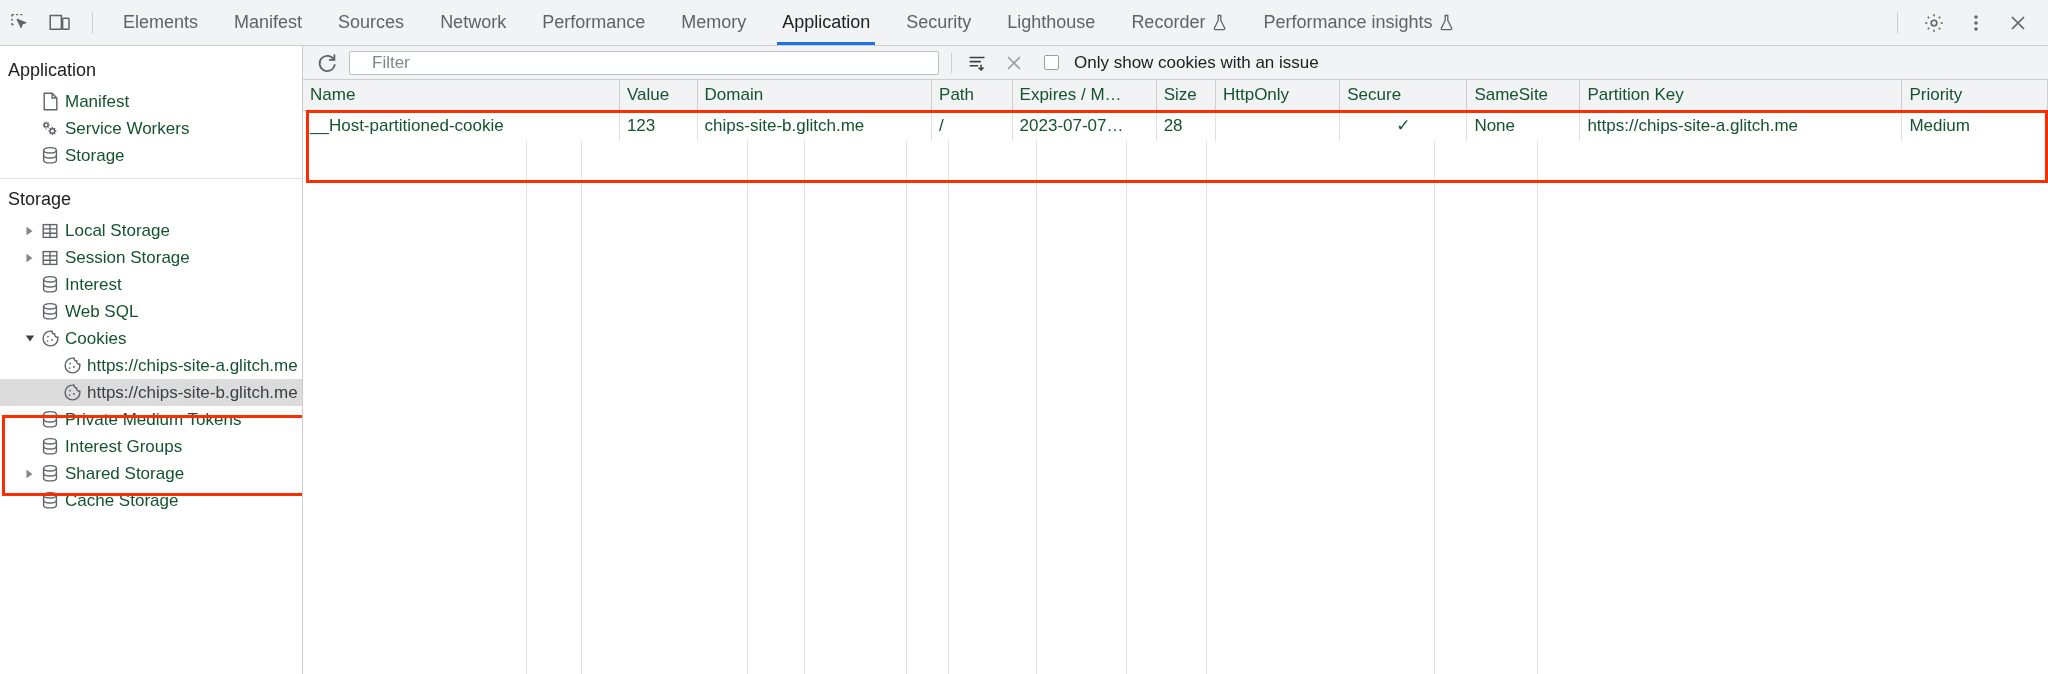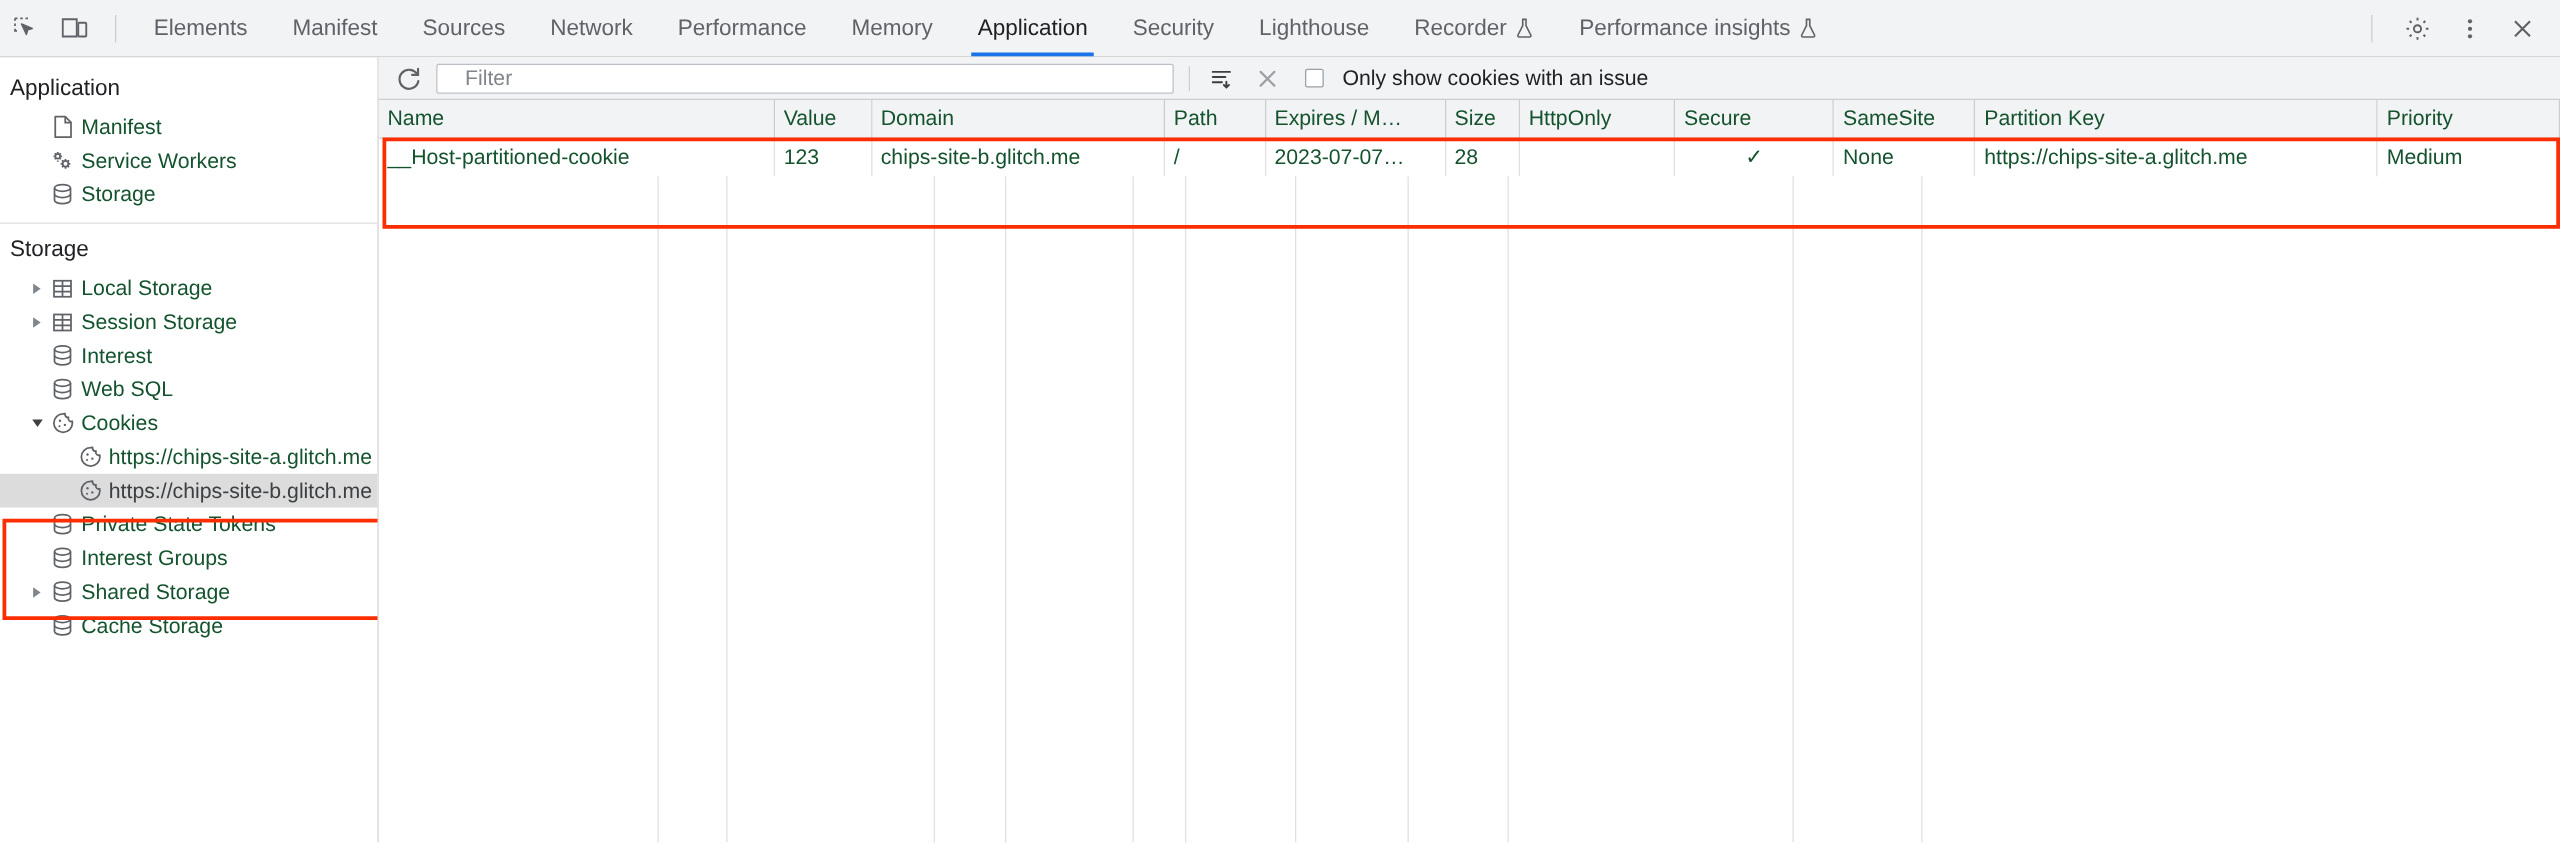--- a/index.html
+++ b/index.html
@@ -459,21 +459,21 @@
         </div>
         <div class="sb-item level1">
           <span class="sb-twisty spacer"></span>
           <span class="sb-icon">
             <svg width="18" height="19" viewBox="0 0 18 19" stroke="#5f6368" fill="none" stroke-width="1.4">
               <ellipse cx="9" cy="4.3" rx="6.4" ry="2.7"></ellipse>
               <path d="M2.6 4.3v9.9c0 1.5 2.9 2.7 6.4 2.7s6.4-1.2 6.4-2.7V4.3"></path>
               <path d="M2.6 9.3c0 1.5 2.9 2.7 6.4 2.7s6.4-1.2 6.4-2.7"></path>
             </svg>
           </span>
-          <span class="sb-label">Private State Tokens</span>
+          <span class="sb-label">Private Medium Tokens</span>
         </div>
         <div class="sb-item level1">
           <span class="sb-twisty spacer"></span>
           <span class="sb-icon">
             <svg width="18" height="19" viewBox="0 0 18 19" stroke="#5f6368" fill="none" stroke-width="1.4">
               <ellipse cx="9" cy="4.3" rx="6.4" ry="2.7"></ellipse>
               <path d="M2.6 4.3v9.9c0 1.5 2.9 2.7 6.4 2.7s6.4-1.2 6.4-2.7V4.3"></path>
               <path d="M2.6 9.3c0 1.5 2.9 2.7 6.4 2.7s6.4-1.2 6.4-2.7"></path>
             </svg>
           </span>

